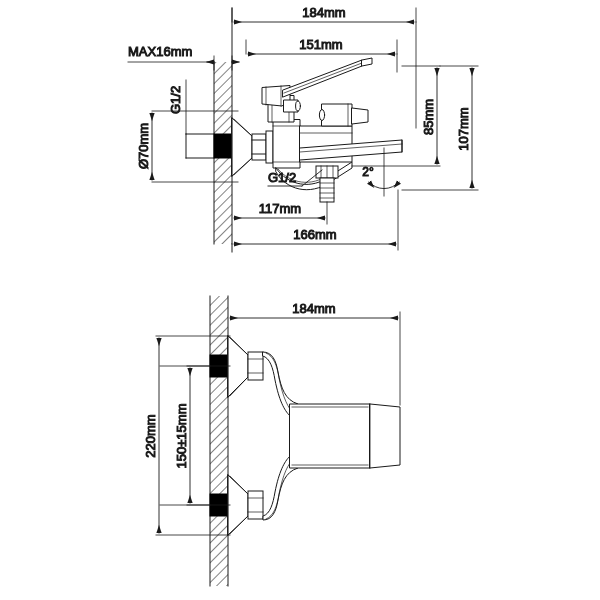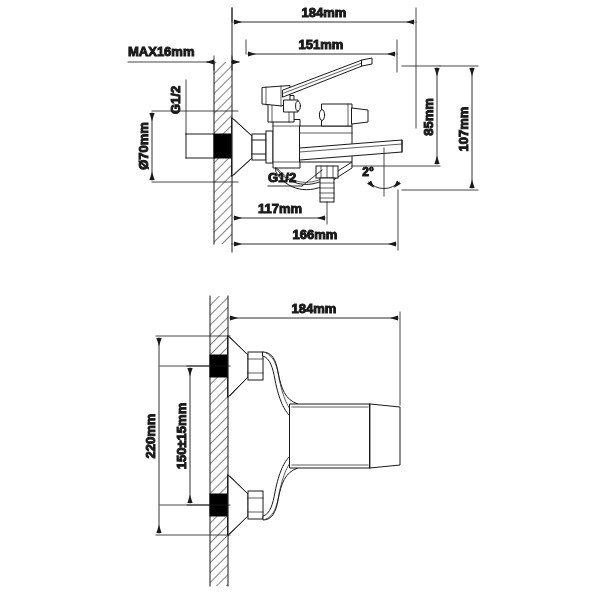--- a/index.html
+++ b/index.html
@@ -11,21 +11,20 @@
     width: 600px;
     height: 600px;
     font-family: "Liberation Sans", sans-serif;
     overflow: hidden;
   }
   #sheet {
     position: relative;
     width: 600px;
     height: 600px;
     background: #ffffff;
-    font-weight: bold;
   }
   #sheet svg {
     display: block;
   }
   .dimtext {
     font-family: "Liberation Sans", sans-serif;
     font-size: 13px;
     fill: #1a1a1a;
     letter-spacing: 0px;
   }

